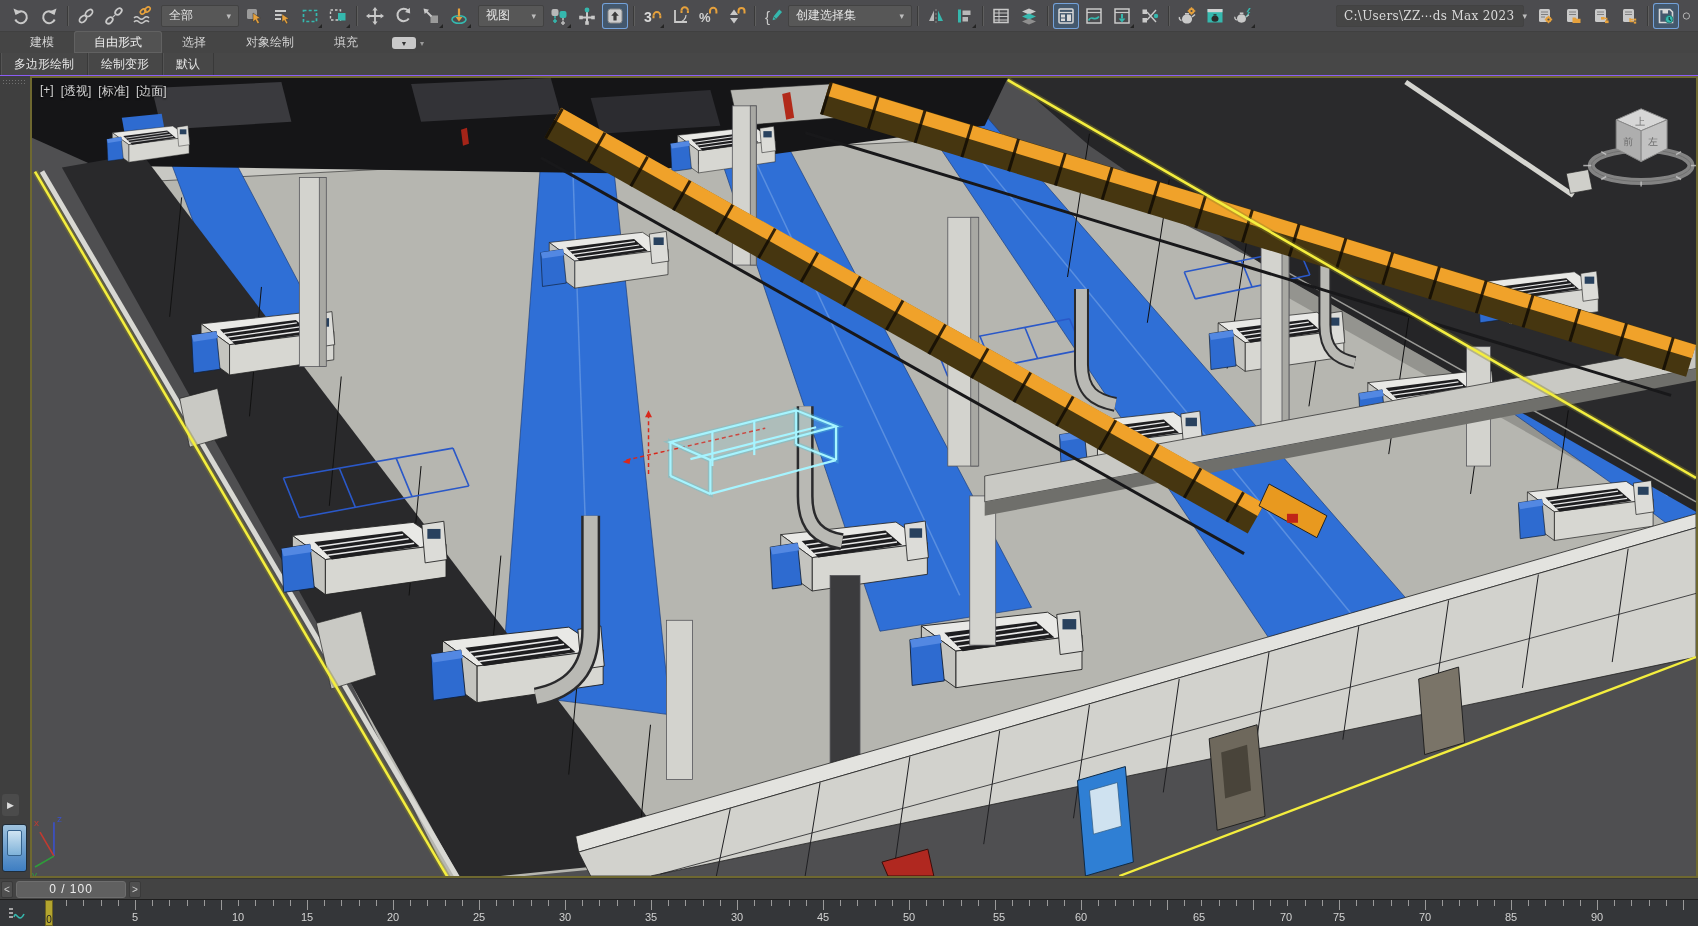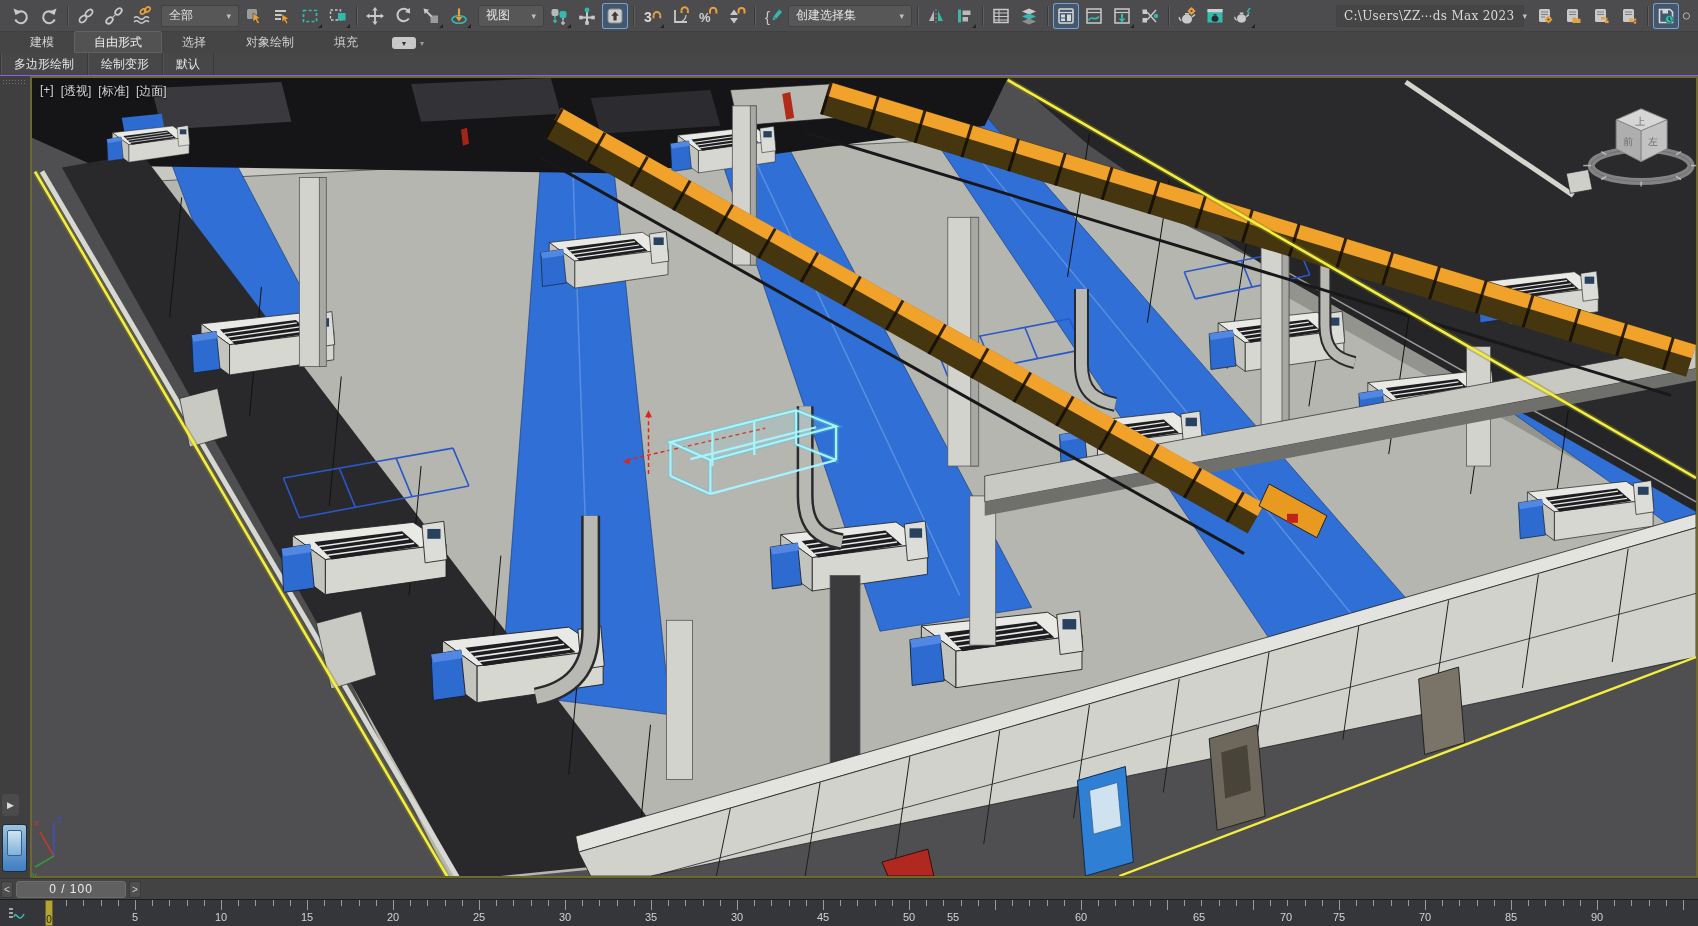--- a/index.html
+++ b/index.html
@@ -755,30 +755,30 @@
       <div class="tick" style="left: 1545.4px; height: 6px;"></div>
       <div class="tick" style="left: 1562.6px; height: 6px;"></div>
       <div class="tick" style="left: 1579.8px; height: 6px;"></div>
       <div class="tick" style="left: 1597px; height: 10px;"></div>
       <div class="tick" style="left: 1614.2px; height: 6px;"></div>
       <div class="tick" style="left: 1631.4px; height: 6px;"></div>
       <div class="tick" style="left: 1648.6px; height: 6px;"></div>
       <div class="tick" style="left: 1665.8px; height: 6px;"></div>
       <div class="tick" style="left: 1683px; height: 10px;"></div>
       <span class="tlabel" style="left: 135px;">5</span>
-      <span class="tlabel" style="left: 221px;">10</span>
+      <span class="tlabel" style="left: 238px;">10</span>
       <span class="tlabel" style="left: 307px;">15</span>
       <span class="tlabel" style="left: 393px;">20</span>
       <span class="tlabel" style="left: 479px;">25</span>
       <span class="tlabel" style="left: 565px;">30</span>
       <span class="tlabel" style="left: 651px;">35</span>
       <span class="tlabel" style="left: 737px;">30</span>
       <span class="tlabel" style="left: 823px;">45</span>
       <span class="tlabel" style="left: 909px;">50</span>
-      <span class="tlabel" style="left: 953px;">55</span>
+      <span class="tlabel" style="left: 999px;">55</span>
       <span class="tlabel" style="left: 1081px;">60</span>
       <span class="tlabel" style="left: 1167px; margin-left: 32px;">65</span>
       <span class="tlabel" style="left: 1286px;">70</span>
       <span class="tlabel" style="left: 1339px;">75</span>
       <span class="tlabel" style="left: 1425px;">70</span>
       <span class="tlabel" style="left: 1511px;">85</span>
       <span class="tlabel" style="left: 1597px;">90</span>
       <div class="marker" style="left: 45px;">0</div>
     </div>
 </div>

